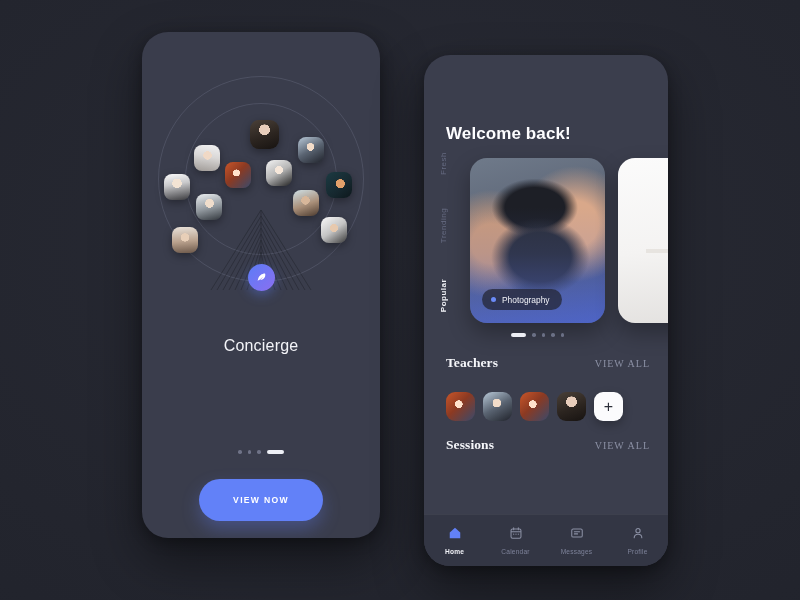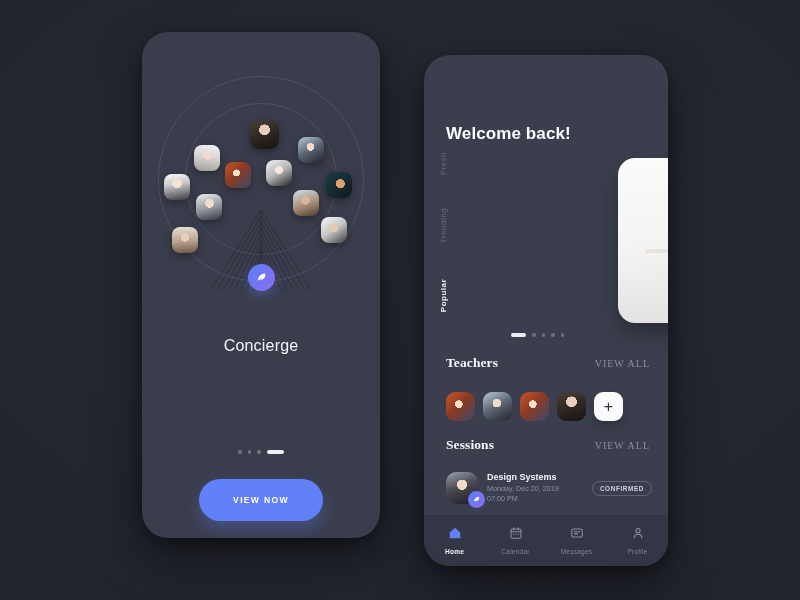--- a/index.html
+++ b/index.html
@@ -367,20 +367,27 @@
 
     <div class="r-welcome">Welcome back!</div>
 
     <div class="vtabs" id="vertical-tabs">
         <div class="vtab" style="top: 0px;">Fresh</div>
         <div class="vtab" style="top: 62px;">Trending</div>
         <div class="vtab active" style="top: 132px;">Popular</div>
       </div>
 
     <div class="cards">
+      <div class="card c1">
+        <div class="card-img img-camera"></div>
+        <div class="chip">
+          <span class="bd"></span>
+          <span>Photography</span>
+        </div>
+      </div>
       <div class="card c2">
         <div class="card-img img-interior"></div>
       </div>
     </div>
 
     <div class="card-dots" id="carousel-dots">
         <span class="cdot active"></span>
         <span class="cdot"></span>
         <span class="cdot"></span>
         <span class="cdot"></span>
@@ -398,36 +405,20 @@
         <div class="t-av ph4"></div>
         <div class="t-av ph1"></div>
         <button class="plus-btn">+</button>
       </div>
 
     <div class="sec-head" style="top:382px;">
       <span class="sec-title">Sessions</span>
       <span class="sec-link">VIEW ALL</span>
     </div>
 
-    <div class="session-row">
-      <div class="s-av-wrap">
-        <div class="s-av"></div>
-        <div class="s-badge">
-          <svg width="9" height="9" viewBox="0 0 24 24">
-            <path d="M18.5 4.5c-6 0-11 4-12.5 9.5l-1.2 4.2 3.6-2.2C13.6 17.3 19 13 19 7.3c0-1 0-2-.5-2.8z" fill="#ffffff"></path>
-          </svg>
-        </div>
-      </div>
-      <div class="s-info">
-        <div class="s-name">Design Systems</div>
-        <div class="s-date">Monday, Dec 20, 2019</div>
-        <div class="s-date">07:00 PM</div>
-      </div>
-      <div class="s-status">CONFIRMED</div>
-    </div>
 
     <div class="bottom-nav" id="bottom-nav">
         <div class="nav-item active">
           <span><svg width="14" height="14" viewBox="0 0 24 24">
               <path d="M12 3 L21 11 L21 21 L3 21 L3 11 Z" fill="#6281f8"></path>
             </svg></span>
           <span class="nav-label">Home</span>
         </div>
         <div class="nav-item">
           <span><svg width="14" height="14" viewBox="0 0 24 24" fill="none" stroke="#8b90a4" stroke-width="1.8">

